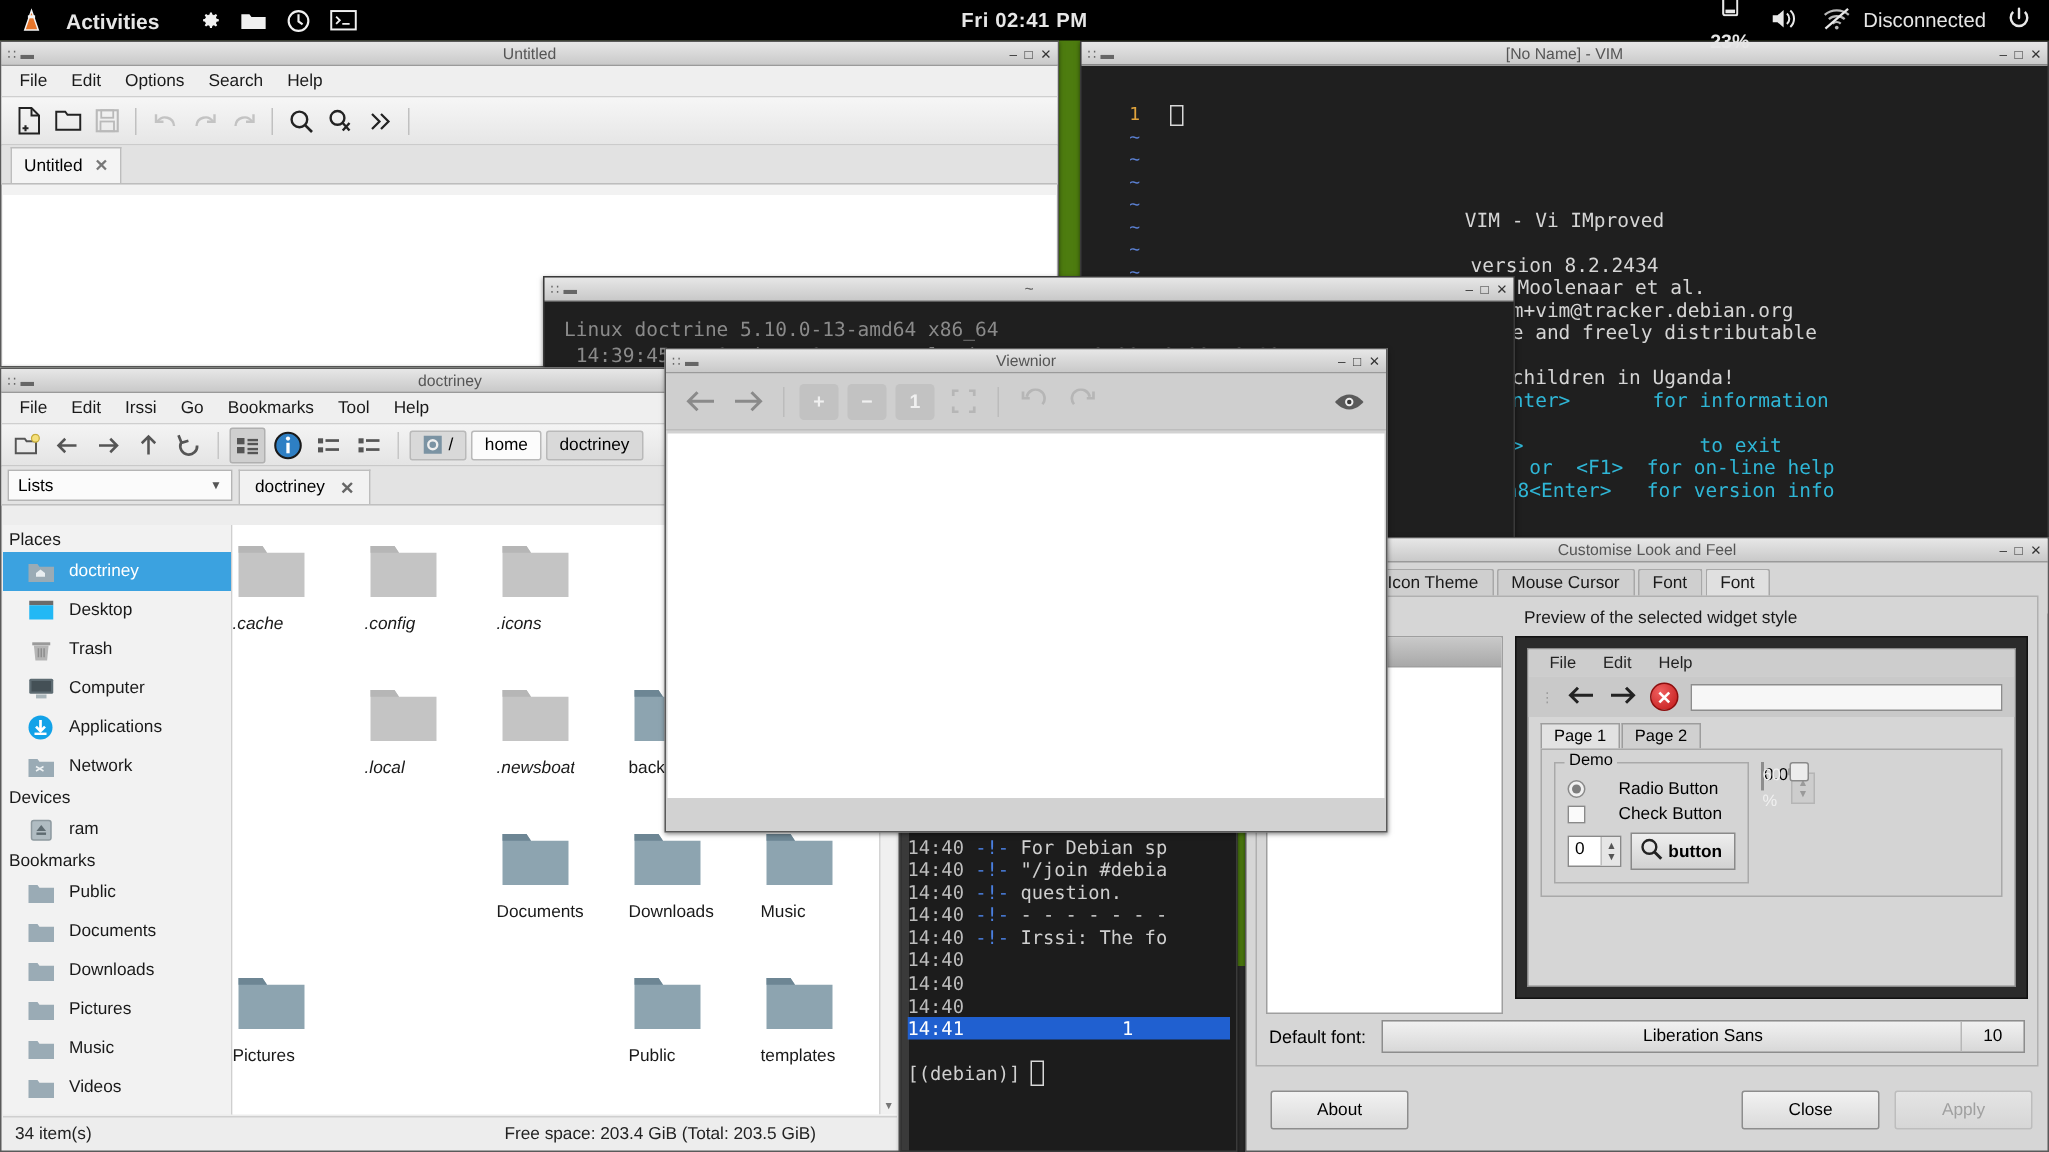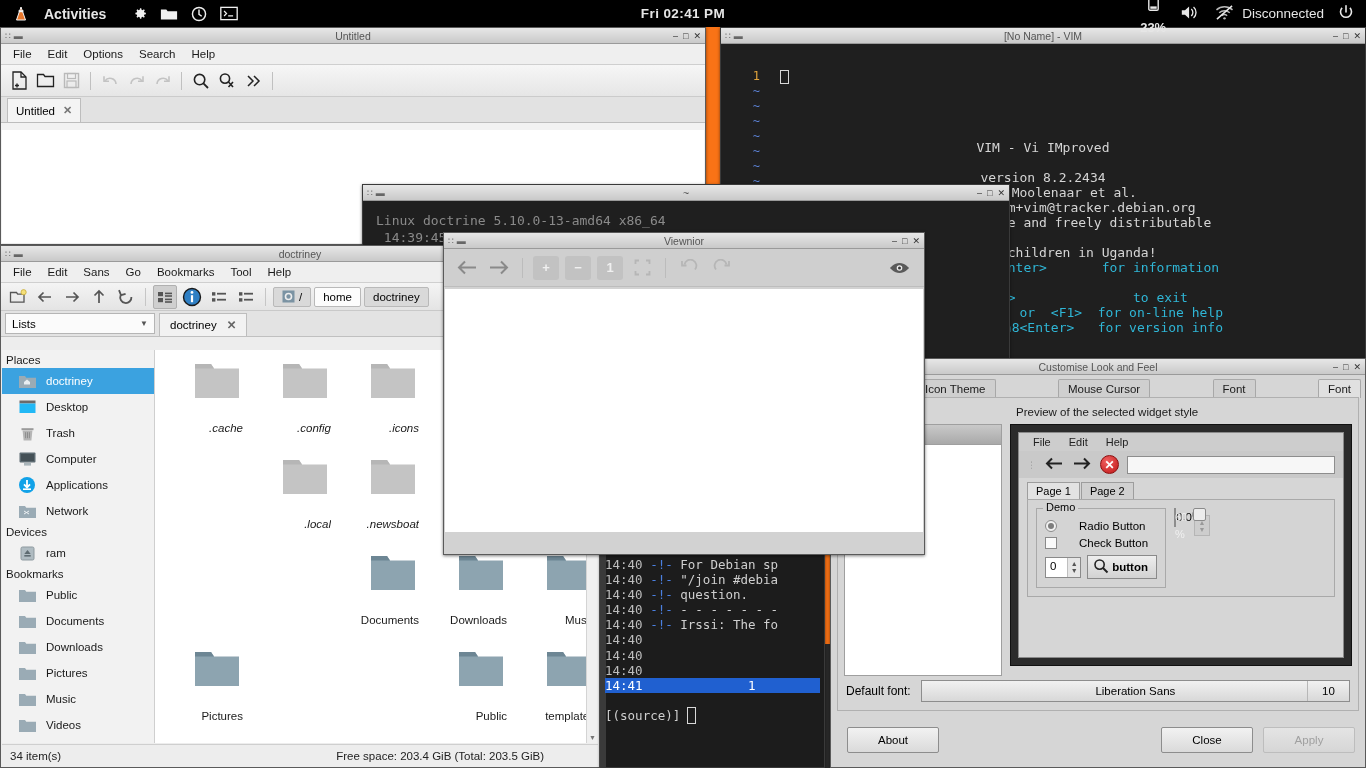--- a/index.html
+++ b/index.html
@@ -5,21 +5,21 @@
   * { box-sizing: border-box; }
   html, body {
     margin: 0; padding: 0;
     width: 1366px; height: 768px;
     overflow: hidden;
     background: #2b2b2b;
     font-family: "Liberation Sans", sans-serif;
     font-size: 12px;
     -webkit-font-smoothing: antialiased;
   }
-  #desktop { position: relative; width: 1366px; height: 644px; background: #f97316; }
+  #desktop { position: relative; width: 1366px; height: 644px; background: #4d7c0f; }
 
   
   #topbar {
     position: absolute; left:0; top:0; width:1366px; height:27px;
     background:#000; color:#e6e6e6; display:flex; align-items:center;
     z-index: 500;
   }
   #topbar .tb-left { display:flex; align-items:center; gap:0px; padding-left:6px; }
   #topbar .tb-right { display:flex; align-items:center; gap:14px; position:absolute; right:12px; }
   #topbar .tb-center { position:absolute; left:0; right:0; text-align:center; font-weight:bold; font-size:13.5px; letter-spacing:.4px;}
@@ -99,21 +99,21 @@
   .fm-tab .x { color:#666; font-weight:bold; }
   #fm .fmmain { position:absolute; left:1px; right:1px; top:104px; bottom:24px; display:flex; }
   #fm .sidebar { width:153px; background:#f2f2f2; border-right:1px solid #cfcfcf;
         overflow:hidden; padding-top:2px; }
   .sb-head { font-size:11.5px; color:#1a1a1a; padding:2px 4px 2px 4px; }
   .sb-item { display:flex; align-items:center; gap:8px; height:26px; padding-left:14px; font-size:11.5px; color:#1a1a1a;}
   .sb-item.sel { background:#3ba2e0; color:#fff; }
   .sb-ico { width:22px; height:18px; display:flex; align-items:center; justify-content:center; }
   #fm .filepane { flex:1; background:#fff; position:relative; overflow:hidden; }
   .fgrid { display:flex; flex-wrap:wrap; padding:10px 0 0 0; }
-  .fitem { width:88px; height:96px; display:flex; flex-direction:column; align-items:flex-end; gap:20px; }
+  .fitem { width:88px; height:96px; display:flex; flex-direction:column; align-items:flex-start; gap:8px; }
   .fitem .lbl { font-size:11.5px; color:#1a1a1a; text-align:center; max-width:86px; overflow:hidden;}
   .fitem.hidden .lbl { font-style:italic; }
   .fm-scroll { position:absolute; right:0; top:0; bottom:0; width:12px; background:#f0f0f0; border-left:1px solid #d4d4d4;}
   .fm-scroll .thumb { position:absolute; left:1px; right:1px; top:14px; height:150px; background:#c4c4c4; border-radius:2px;}
   .fm-scroll .ar { position:absolute; left:0; right:0; text-align:center; font-size:7px; color:#777; }
   #fm .statusbar { position:absolute; left:1px; right:1px; bottom:1px; height:22px;
         background:#ededed; border-top:1px solid #cfcfcf; display:flex; align-items:center;
         font-size:11.5px; color:#222; padding:0 8px; }
   #fm .statusbar .sp { margin-left:auto; }
 
@@ -122,21 +122,21 @@
   #term2 .irc { position:absolute; left:4px; right:4px; top:6px; bottom:2px;
         font-family:"DejaVu Sans Mono", monospace; font-size:12.5px; line-height:15.1px;
         color:#cfcfcf; overflow:hidden; white-space:pre; }
   #term2 .irc .t { color:#bdbdbd; }
   #term2 .irc .b { color:#4a7fe0; }
   #term2 .irc .selrow { background:#2060d0; color:#fff; display:block; }
   #term2 .lsb { position:absolute; left:0; top:0; bottom:0; width:5px; background:#3a3a3a; }
 
   
   #clf { left:830px; top:358px; width:536px; height:410px; background:#d6d6d6; }
-  #clf .clf-tabs { display:flex; gap:2px; padding:4px 4px 11px 6px; background:#d6d6d6; align-items:flex-end;justify-content:space-between;}
+  #clf .clf-tabs { display:flex; gap:2px; padding:4px 4px 11px 6px; background:#d6d6d6; align-items:flex-end;}
   .clf-tab { background:#cfcfcf; border:1px solid #a8a8a8; border-bottom:none; padding:3px 9px;
         font-size:11.5px; color:#1a1a1a; border-radius:2px 2px 0 0; }
   .clf-tab.sel { background:#e0e0e0; }
   #clf .clf-body { position:absolute; left:6px; right:6px; top:38px; bottom:56px;
         background:#d6d6d6; border:1px solid #b0b0b0; }
   .prev-label { font-size:11.5px; color:#1a1a1a; padding:6px 0 4px 6px; }
   .prev-box { position:absolute; left:172px; right:6px; top:26px; height:242px;
         background:#2b2b2b; border:1px solid #111; padding:7px; }
   .prev-inner { background:#d6d6d6; width:100%; height:100%; border:1px solid #8a8a8a; position:relative;}
   .prev-menubar { display:flex; gap:2px; padding:3px 6px; background:#cdcdcd; font-size:11px; color:#222;}
@@ -440,21 +440,21 @@
     <div class="titlebar">
       <div class="tb-grip">
         <span>∷</span>
           <span>▬</span>
       </div>
       <div class="tb-title">doctriney</div>
     </div>
     <div class="menubar">
       <span>File</span>
       <span>Edit</span>
-      <span>Sans</span>
+      <span>Irssi</span>
       <span>Go</span>
       <span>Bookmarks</span>
       <span>Tool</span>
       <span>Help</span>
     </div>
     <div class="fmtool">
       <div class="tbtn">
         <svg width="18" height="16" viewBox="0 0 18 16">
           <path d="M1.5 3.5h6l1.2 1.6H15v8H1.5z" fill="none" stroke="#555" stroke-width="1.3"></path>
           <circle cx="14.6" cy="3.2" r="2.6" fill="#f5e07a" stroke="#c6ab3a" stroke-width="0.8"></circle>
@@ -781,21 +781,21 @@
     <div class="lsb"></div>
     <div class="irc"><span class="t">14:40</span> <span class="b">-!-</span> <span>For Debian sp</span>
 <span class="t">14:40</span> <span class="b">-!-</span> <span>"/join #debia</span>
 <span class="t">14:40</span> <span class="b">-!-</span> <span>question.</span>
 <span class="t">14:40</span> <span class="b">-!-</span> <span>- - - - - - -</span>
 <span class="t">14:40</span> <span class="b">-!-</span> <span>Irssi: The fo</span>
 <span class="t">14:40</span>
 <span class="t">14:40</span>
 <span class="t">14:40</span>
 <span class="selrow">14:41              1</span>
-<span>[(source)]</span> <span style="outline:1px solid #d8d8d8;">&nbsp;</span></div>
+<span>[(debian)]</span> <span style="outline:1px solid #d8d8d8;">&nbsp;</span></div>
   </div>
 
   <div class="win" id="clf">
     <div class="titlebar">
       <div class="tb-title">Customise Look and Feel</div>
       <div class="tb-btns">
         <span>–</span>
         <span>□</span>
         <span>✕</span>
       </div>

